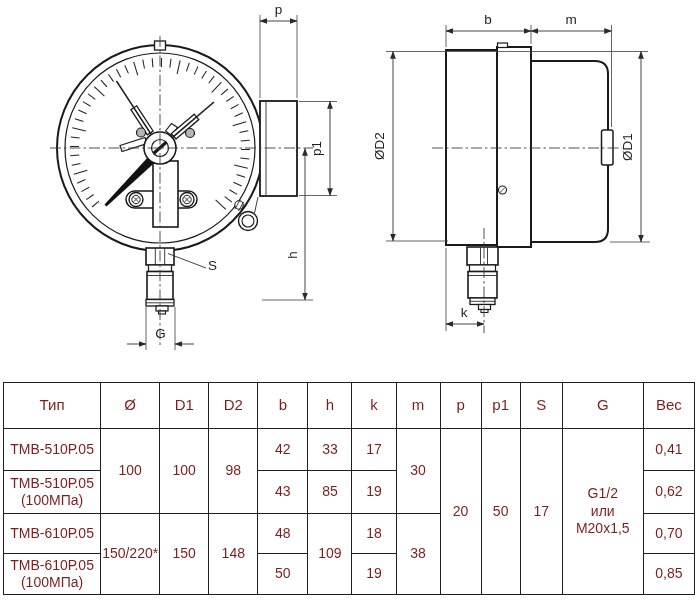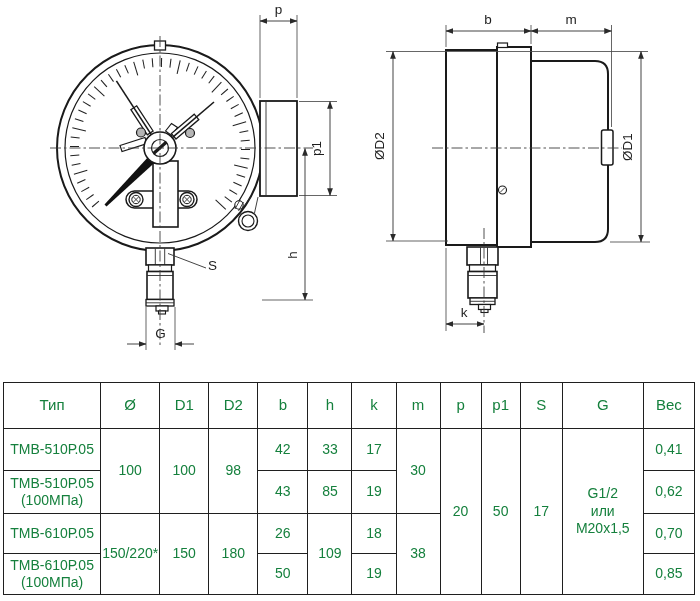--- a/index.html
+++ b/index.html
@@ -9,21 +9,21 @@
   svg text{font-family:"Liberation Sans",sans-serif;font-size:13.5px;fill:#1d1d1d;}
   .outline{fill:#ffffff;stroke:#1a1a1a;}
   .thin{stroke:#2a2a2a;stroke-width:0.9;fill:none;}
   .ext{stroke:#4a4a4a;stroke-width:0.85;fill:none;}
   .dim{stroke:#3a3a3a;stroke-width:0.95;fill:none;}
   .cline{stroke:#3c3c3c;stroke-width:0.9;fill:none;stroke-dasharray:11 3 2.5 3;}
   #dial-ticks line{stroke:#222;stroke-width:1.05;}
   #spec-table-wrap{position:absolute;left:3px;top:382px;width:692px;}
   table.spec{border-collapse:collapse;table-layout:fixed;width:100%;}
   table.spec td,table.spec th{border:1.7px solid #1f1f1f;text-align:center;vertical-align:middle;
-      padding:0;color:#15803d;font-weight:400;white-space:pre-line;line-height:1.25;margin-top:25px;}
+      padding:0;color:#7f1d1d;font-weight:400;white-space:pre-line;line-height:1.25;margin-top:25px;}
   table.spec th{font-size:15px;font-weight:400;height:45px;}
   table.spec td{font-size:14px;}
   tr.r1{height:42px;} tr.r2{height:43px;} tr.r3{height:40px;} tr.r4{height:41px;}
   td.typecell{font-size:13.5px;}
 </style>
 </head>
 <body>
 
 <div id="stage">
 
@@ -294,22 +294,22 @@
 (100МПа)</td>
     <td>43</td>
     <td>85</td>
     <td>19</td>
     <td>0,62</td>
   </tr>
   <tr class="r3">
     <td class="typecell">ТМВ-610Р.05</td>
     <td rowspan="2">150/220*</td>
     <td rowspan="2">150</td>
-    <td rowspan="2">180</td>
-    <td>26</td>
+    <td rowspan="2">148</td>
+    <td>48</td>
     <td rowspan="2">109</td>
     <td>18</td>
     <td rowspan="2">38</td>
     <td>0,70</td>
   </tr>
   <tr class="r4">
     <td class="typecell">ТМВ-610Р.05
 (100МПа)</td>
     <td>50</td>
     <td>19</td>

